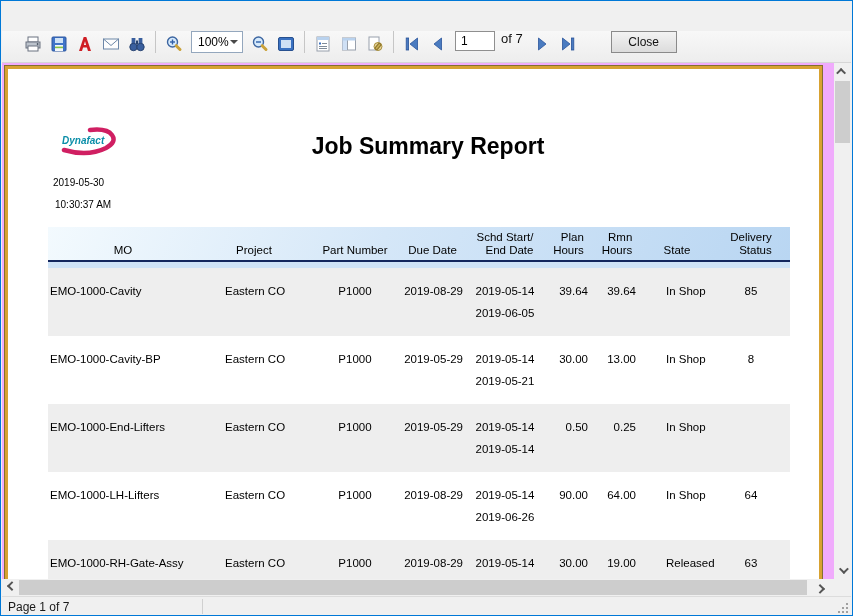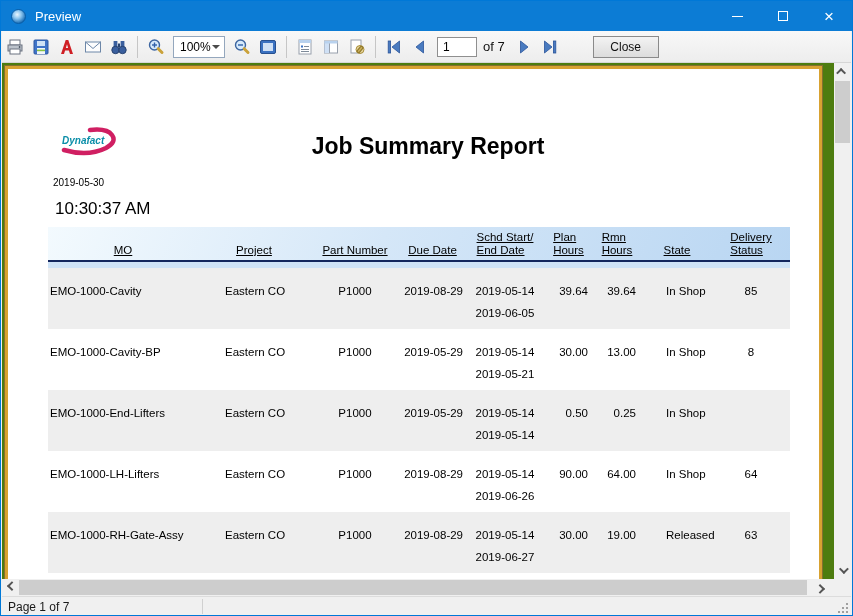--- a/index.html
+++ b/index.html
@@ -18,58 +18,58 @@
   .win-controls { margin-left:auto; display:flex; height:30px; }
   .win-btn { width:46px; height:30px; display:flex; align-items:center; justify-content:center;
              color:#fff; font-size:15px; }
   .min-glyph { display:block; width:11px; height:1px; background:#fff; }
   .max-glyph { display:block; width:10px; height:10px; border:1px solid #fff; }
   .close-glyph { font-size:17px; line-height:1; font-weight:400; }
 
   
   .toolbar { position:absolute; top:30px; left:1px; right:1px; height:32px;
              background:linear-gradient(#f8f8f8,#ededed); border-bottom:1px solid #d6d6d6;
-             display:flex; align-items:center; padding-left:0; }
+             display:flex; padding-left:18px; }
   .tbtn { width:26px; height:26px; display:flex; align-items:center; justify-content:center;
           border-radius:2px; }
   .tsep { width:1px; height:22px; background:#c6c6c6; margin:0 5px; }
   .zoom-box { width:52px; height:22px; background:#fff; border:1px solid #94a7bd;
               display:flex; align-items:center; font-size:12px; margin:0 4px; padding-left:6px; }
   .zoom-caret { margin-left:auto; margin-right:4px; width:0; height:0;
                 border-left:4px solid transparent; border-right:4px solid transparent;
                 border-top:4px solid #4a4a4a; }
   .page-input { width:40px; height:20px; border:1px solid #8f8f8f; font-size:12px;
                 padding-left:5px; margin:0 6px 0 4px; font-family:"Liberation Sans",sans-serif; }
   .of-label { font-size:13px; color:#111; margin-right:6px; }
   .close-btn { margin-left:30px; width:66px; height:22px; font-size:12px;
                background:linear-gradient(#f3f3f3,#dcdcdc); border:1px solid #8a8a8a;
                display:flex; align-items:center; justify-content:center; color:#111; }
 
   
   .preview { position:absolute; top:62px; left:1px; right:1px; height:516px;
-             background:#4d7c0f; overflow:hidden; }
+             background:#f0abfc; overflow:hidden; }
   .page { position:absolute; left:3px; top:3px; right:29px; bottom:-12px;
           background:#fff; border:3px solid #d8a231; box-shadow:0 0 0 1px #83702f; }
 
   .logo { position:absolute; left:46px; top:55px; }
   .report-title { position:absolute; left:180px; top:64px; width:480px; text-align:center;
                   font-size:23px; font-weight:bold; color:#000; }
   .report-date { position:absolute; left:45px; top:108px; font-size:10px; }
-  .report-time { position:absolute; left:47px; top:130px; font-size:17px; }
+  .report-time { position:absolute; left:47px; top:130px; font-size:10px; }
 
   .report-table { position:absolute; left:40px; top:158px; width:742px; font-size:11.5px; }
   .thead { display:grid; grid-template-columns:150px 112px 90px 65px 80px 47px 50px 70px 78px;
            height:33px; align-items:end; justify-items:center;
            background:linear-gradient(115deg,#f3fafe 0%,#d5e7f8 45%,#b9d6f2 100%);
            padding-bottom:3px; }
-  .th { white-space:pre-line; text-align:left; line-height:13px; color:#000;text-decoration:underline; }
+  .th { white-space:pre-line; text-align:right; line-height:13px; color:#000; }
   .thead-line { height:2px; background:#13265e; }
   .thead-strip { height:6px; background:#cfe3f7; }
   .trow { display:grid; grid-template-columns:150px 112px 90px 65px 80px 47px 50px 70px 78px;
-          height:61px; }
+          height:68px; }
   .trow.alt { background:#eeeeee; }
   .td { padding-top:12px; line-height:22px; color:#000; }
   .c-mo { padding-left:2px; }
   .c-project { padding-left:27px; }
   .c-part { text-align:center; }
   .c-due { text-align:right; padding-right:2px; }
   .c-schd { text-align:center; }
   .c-plan { text-align:right; padding-right:4px; }
   .c-rmn { text-align:right; padding-right:6px; }
   .c-state { padding-left:24px; }
@@ -99,35 +99,20 @@
                background:#f0f0f0; border-top:1px solid #dcdcdc; display:flex; align-items:center; }
   .status-text { font-size:12px; color:#1a1a1a; padding-left:6px; }
   .status-div { position:absolute; left:200px; top:2px; bottom:2px; width:1px; background:#d0d0d0; }
   .grip { position:absolute; right:2px; bottom:2px; }
 </style>
 </head>
 <body>
 
 <div class="window">
 
-  <div class="titlebar">
-    <span class="app-icon"></span>
-    <span class="titlebar-text">Preview</span>
-    <div class="win-controls">
-      <div class="win-btn">
-          <span class="min-glyph"></span>
-        </div>
-      <div class="win-btn">
-          <span class="max-glyph"></span>
-        </div>
-      <div class="win-btn">
-          <span class="close-glyph">×</span>
-        </div>
-    </div>
-  </div>
 
   <div class="toolbar">
     <div class="tbtn">
       <svg width="20" height="20" viewBox="0 0 20 20">
         <rect x="5" y="3" width="10" height="5" fill="#ffffff" stroke="#6b7280"></rect>
         <rect x="3" y="8" width="14" height="6" fill="#bcc3cc" stroke="#6b7280"></rect>
         <rect x="5" y="12" width="10" height="5" fill="#ffffff" stroke="#6b7280"></rect>
         <circle cx="14.6" cy="10" r="0.9" fill="#4c5663"></circle>
       </svg>
     </div>

